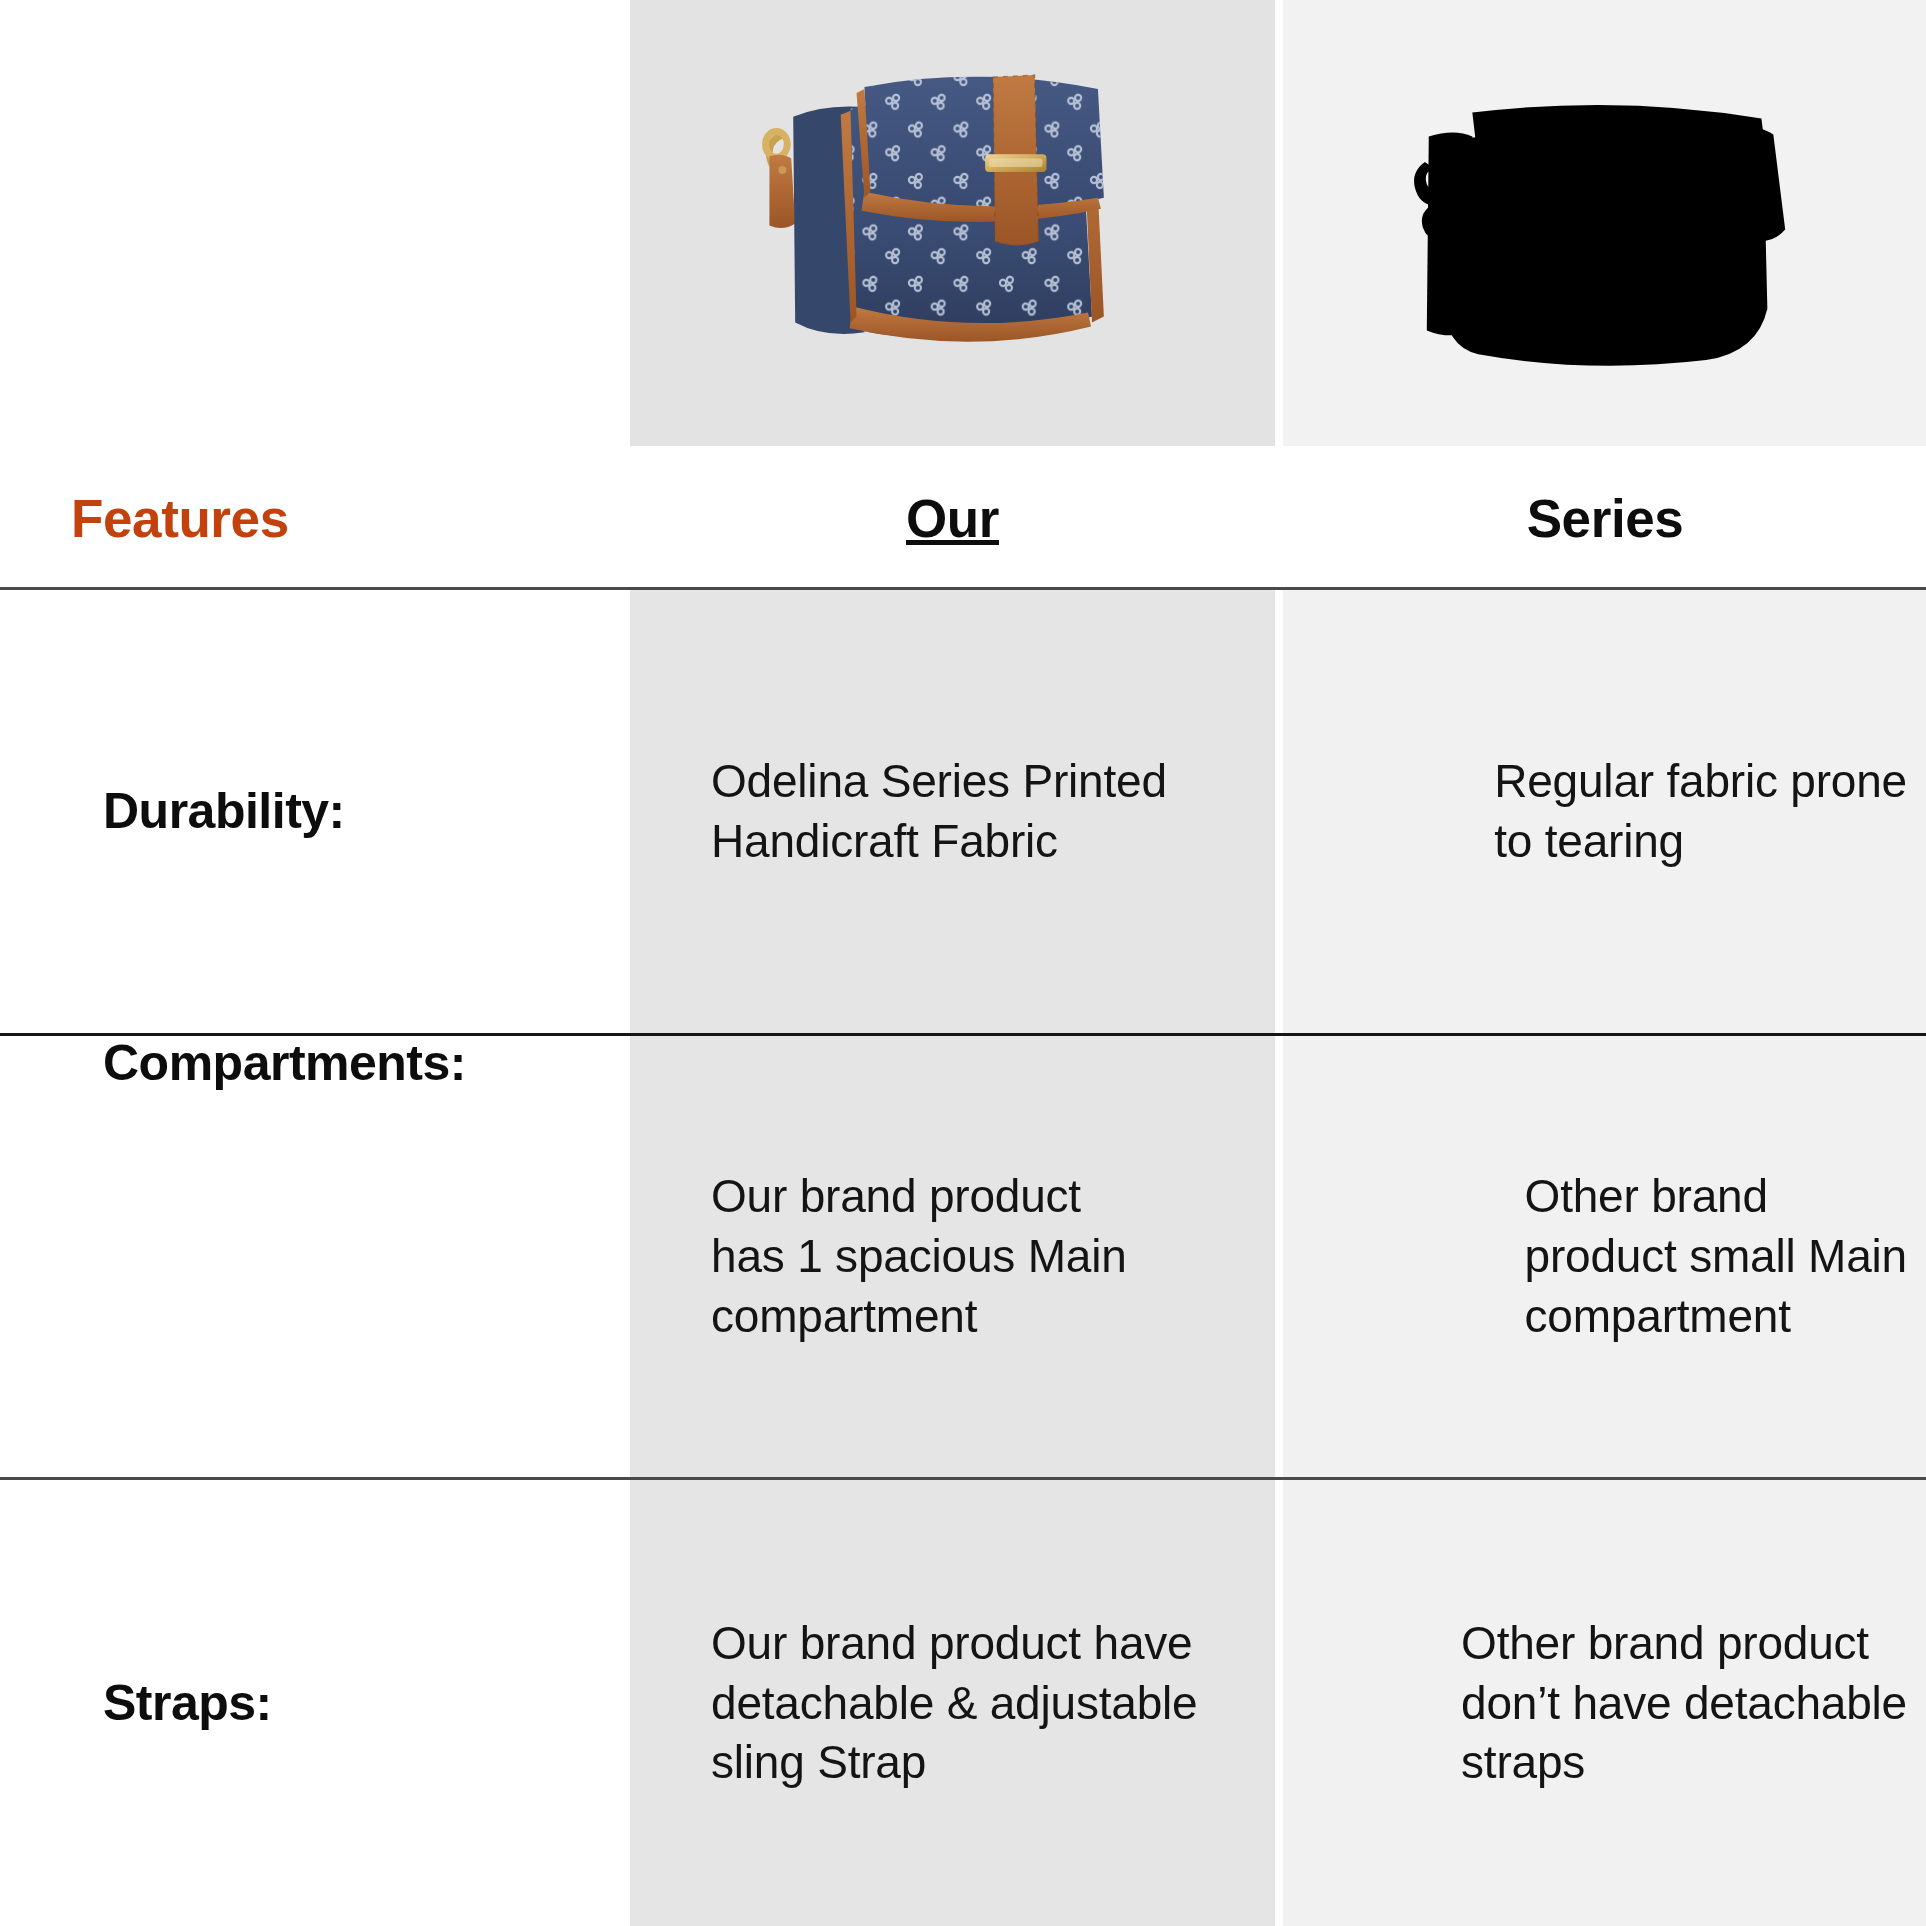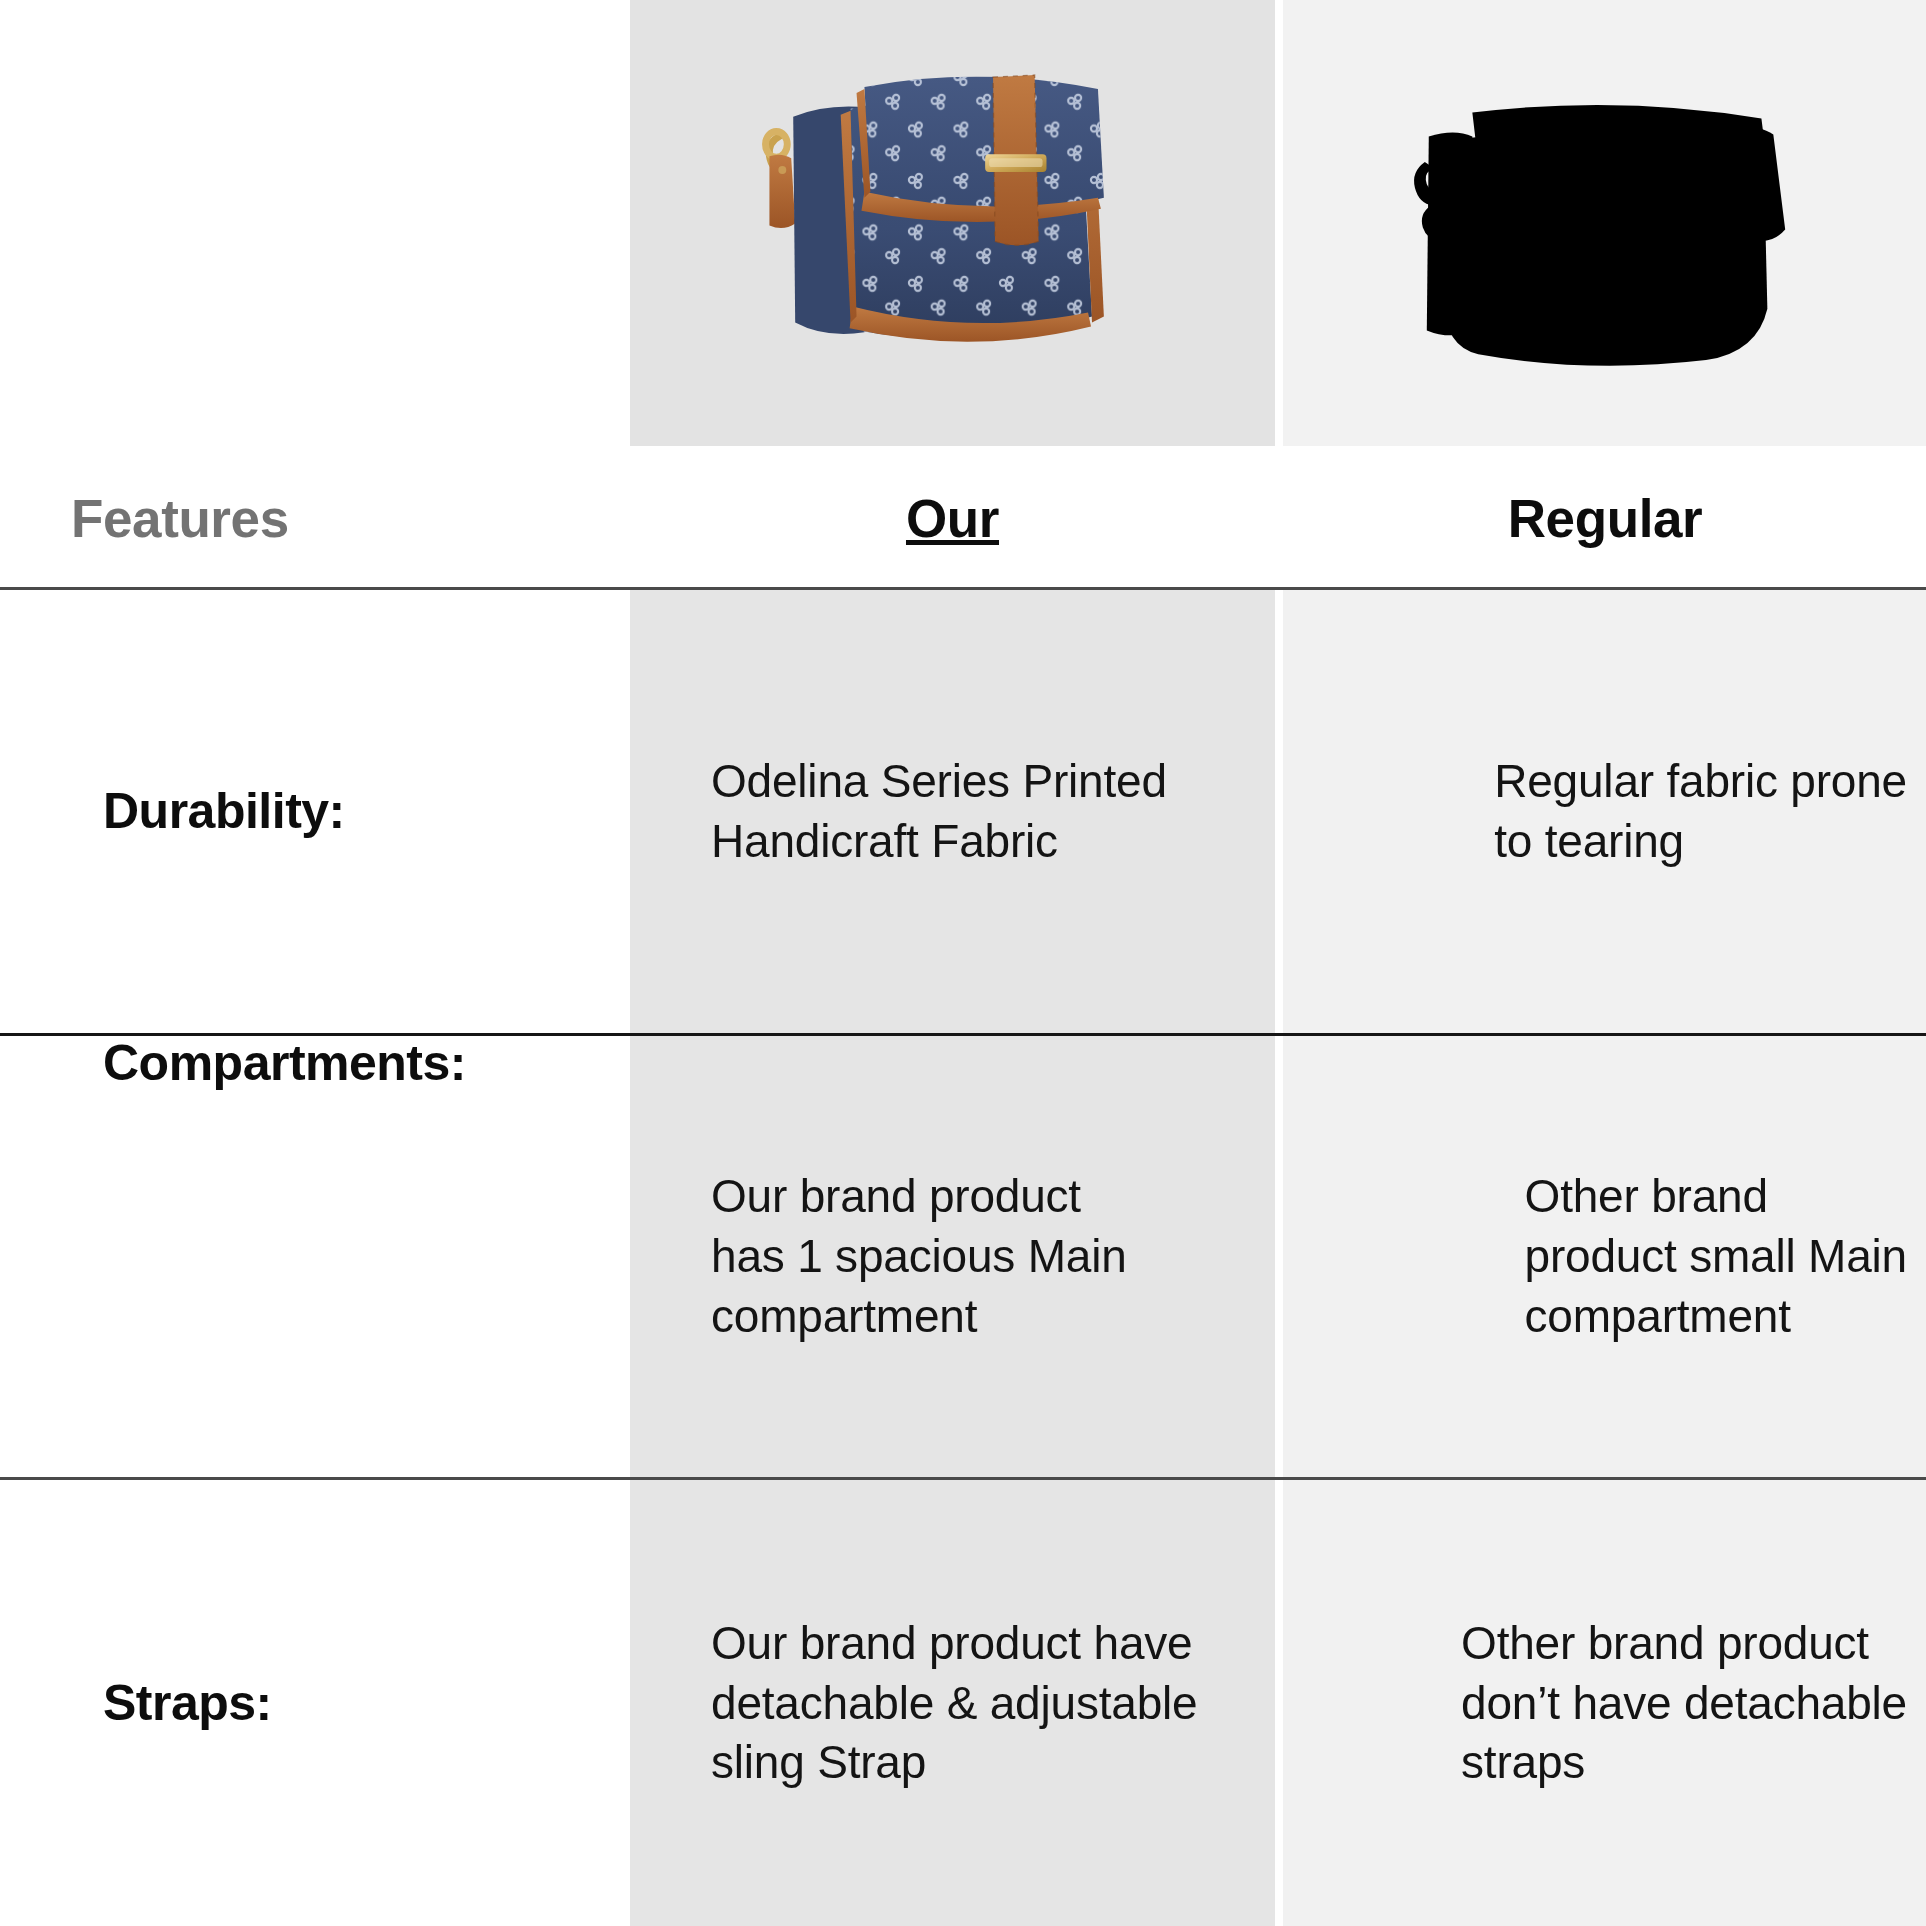--- a/index.html
+++ b/index.html
@@ -60,21 +60,21 @@
     width:1927px; height:144px;
     background:transparent;
   }
   .header-row .hdr-features {
     position:absolute;
     left:71px; top:0;
     height:144px;
     display:flex; align-items:center;
     font-size:53px;
     font-weight:bold;
-    color:#737373;
+    color:#c2410c;
     letter-spacing:-0.4px;
   }
   .header-row .hdr-our,
   .header-row .hdr-other {
     position:absolute;
     top:0; height:144px;
     display:flex; align-items:center; justify-content:center;
     font-size:53px;
     font-weight:bold;
     color:#0d0d0d;
@@ -240,21 +240,21 @@
           <path d="M348 48 q30 4 42 12 l12 96 q-14 16 -34 10 z"></path>
         </g>
       </svg>
     </div>
   </div>
 
   <div class="header-white"></div>
   <div class="header-row">
     <div class="hdr-features">Features</div>
     <div class="hdr-our">Our</div>
-    <div class="hdr-other">Regular</div>
+    <div class="hdr-other">Series</div>
   </div>
 
   <div class="divider d1"></div>
   <div class="divider d2"></div>
   <div class="divider d3"></div>
 
   <div class="row r1">
     <div class="cell cell-feature">
       <span class="feature-label">Durability:</span>
     </div>

